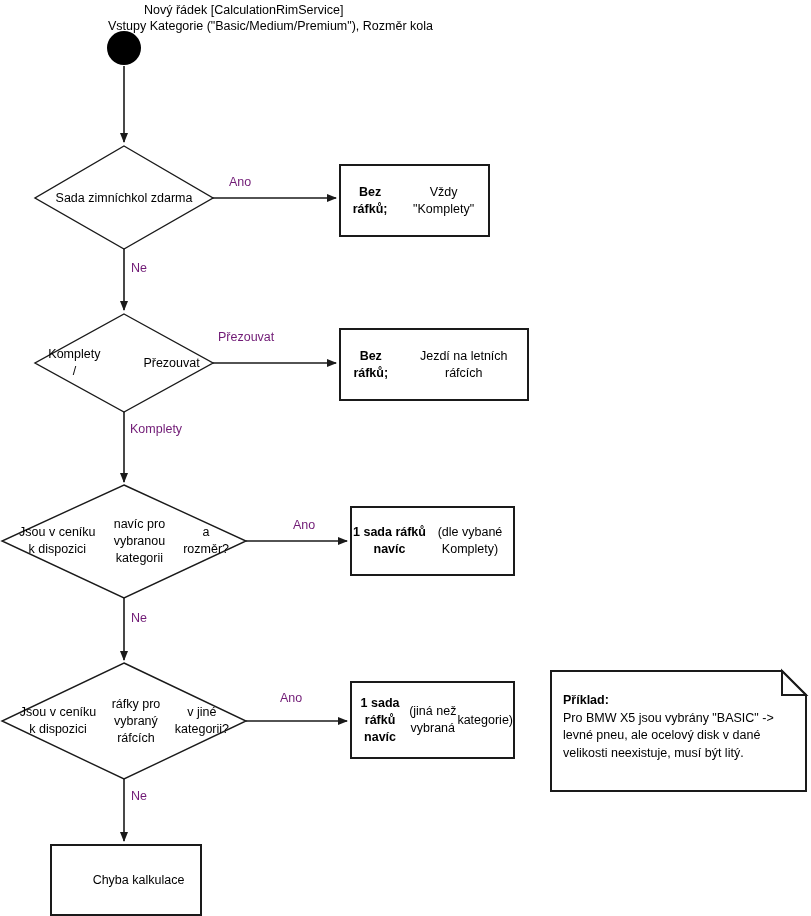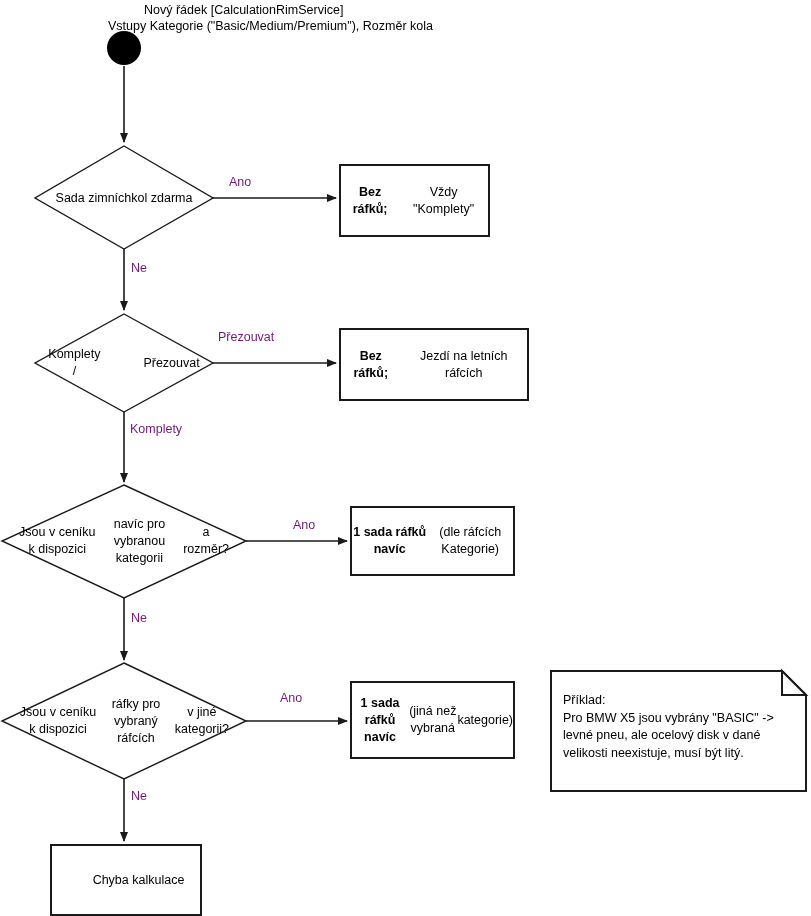--- a/index.html
+++ b/index.html
@@ -48,21 +48,21 @@
     font-size: 12.5px;
     line-height: 16px;
     white-space: nowrap;
   }
   .note-text {
     position: absolute;
     font-size: 12.5px;
     line-height: 17.5px;
   }
   .note-text .bold {
-    font-weight: normal;
+    font-weight: bold;
   }
   .vcenter {
     display: flex;
     justify-content: center;
     align-items: center;
   }
 </style>
 </head>
 <body>
 
@@ -159,21 +159,21 @@
     <span>Vždy "Komplety"</span>
   </div>
 
   <div class="node-text vcenter" style="left:341px; top:330px; width:186px; height:69px;">
     <span class="bold">Bez ráfků;</span>
     <span>Jezdí na letních ráfcích</span>
   </div>
 
   <div class="node-text vcenter" style="left:352px; top:508px; width:161px; height:66px;">
     <span class="bold">1 sada ráfků navíc</span>
-    <span>(dle ráfcích Kategorie)</span>
+    <span>(dle vybané Komplety)</span>
   </div>
 
   <div class="node-text vcenter" style="left:352px; top:683px; width:161px; height:74px;">
     <span class="bold">1 sada ráfků navíc</span>
     <span>(jiná než vybraná</span>
     <span>kategorie)</span>
   </div>
 
   <div class="node-text vcenter" style="left:52px; top:846px; width:173px; height:68px;">Chyba kalkulace</div>
 

